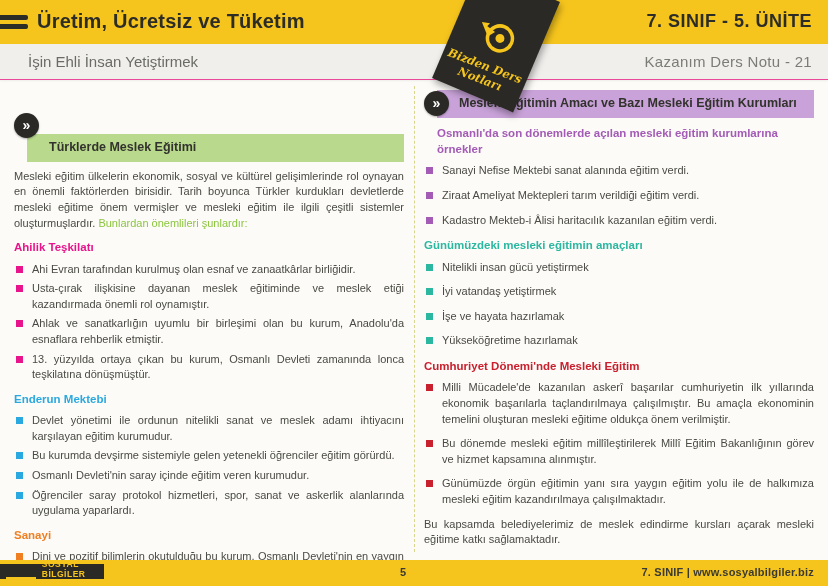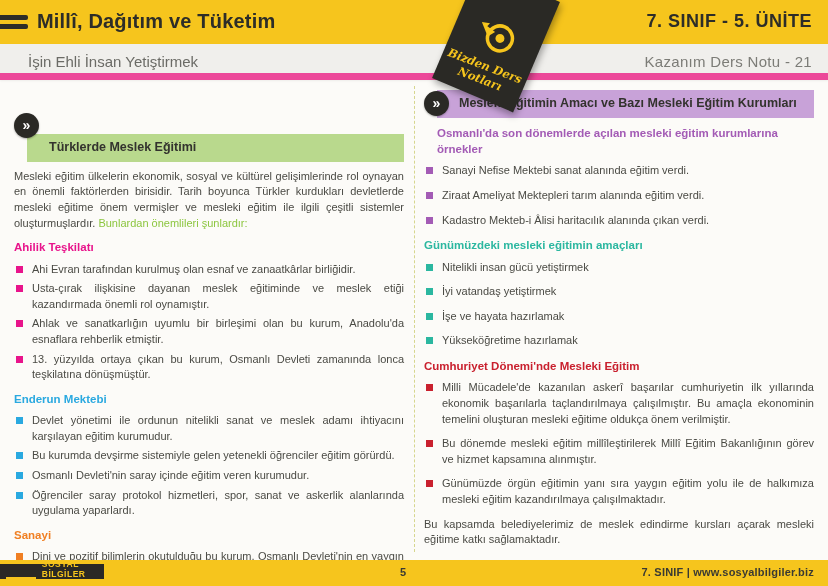--- a/index.html
+++ b/index.html
@@ -7,21 +7,21 @@
   body { font-family:"Liberation Sans", sans-serif; background:#e8e8e8; }
   .page { position:relative; width:828px; height:586px; background:#fcfbf8; overflow:hidden; }
 
   
   .topbar { position:absolute; top:0; left:0; right:0; height:44px; background:#f6c51d; }
   .title-bars { position:absolute; left:0; top:15px; width:28px; }
   .title-bars i { display:block; height:5px; background:#2d2d28; border-radius:0 2px 2px 0; margin-bottom:4px; }
   .unit-title { position:absolute; left:37px; top:10px; font-size:20px; font-weight:bold; color:#2d2d28; letter-spacing:0.2px; }
   .grade-unit { position:absolute; right:16px; top:11px; font-size:18px; font-weight:bold; color:#2d2d28; letter-spacing:0.5px; }
 
-  .subbar { position:absolute; top:44px; left:0; right:0; height:36px; background:#f0efec; border-bottom:7px solid #ec4899; box-shadow:0 1px 2px rgba(0,0,0,0.06); }
+  .subbar { position:absolute; top:44px; left:0; right:0; height:36px; background:#f0efec; border-bottom:1px solid #ec4899; box-shadow:0 1px 2px rgba(0,0,0,0.06); }
   .lesson-title { position:absolute; left:28px; top:9px; font-size:15px; color:#6b6b66; }
   .note-label { position:absolute; right:16px; top:9px; font-size:15px; color:#7c7c77; letter-spacing:0.3px; }
 
   
   .ribbon { position:absolute; left:452px; top:-20px; width:88px; height:120px; background:#2a2925;
             transform:rotate(23deg); z-index:5; box-shadow:3px 3px 7px rgba(0,0,0,0.35);
             display:flex; flex-direction:column; align-items:center; justify-content:flex-end; padding-bottom:10px; }
   .ribbon .logo { width:44px; height:40px; margin-bottom:4px; }
   .ribbon .rtext { font-family:"DejaVu Serif", serif; font-style:italic; font-weight:bold;
                    color:#f6c51d; font-size:11.5px; line-height:1.25; text-align:center; transform:rotate(-2deg); }
@@ -67,21 +67,21 @@
 </head>
 <body>
 
 <div class="page">
 
   <div class="topbar">
     <div class="title-bars">
         <i></i>
         <i></i>
       </div>
-    <div class="unit-title">Millî, Dağıtım ve Tüketim</div>
+    <div class="unit-title">Üretim, Ücretsiz ve Tüketim</div>
     <div class="grade-unit">7. SINIF - 5. ÜNİTE</div>
   </div>
 
   <div class="subbar">
     <div class="lesson-title">İşin Ehli İnsan Yetiştirmek</div>
     <div class="note-label">Kazanım Ders Notu - 21</div>
   </div>
 
   <div class="ribbon">
     <svg class="logo" viewBox="0 0 44 40">
@@ -165,25 +165,25 @@
         <div class="sec-bar purple">Mesleki Eğitimin Amacı ve Bazı Mesleki Eğitim Kurumları</div>
       </div>
 
       <div class="sh vpurple" style="margin-top:4px;">Osmanlı'da son dönemlerde açılan mesleki eğitim kurumlarına örnekler</div>
       <div class="b">
           <span class="sq vpurple"></span>
           <span class="tx">Sanayi Nefise Mektebi sanat alanında eğitim verdi.</span>
         </div>
       <div class="b">
           <span class="sq vpurple"></span>
-          <span class="tx">Ziraat Ameliyat Mektepleri tarım alanında eğitim verdi.</span>
+          <span class="tx">Ziraat Ameliyat Mektepleri tarım verildiği eğitim verdi.</span>
         </div>
       <div class="b">
           <span class="sq vpurple"></span>
-          <span class="tx">Kadastro Mekteb-i Âlisi haritacılık alanında çıkan verdi.</span>
+          <span class="tx">Kadastro Mekteb-i Âlisi haritacılık kazanılan eğitim verdi.</span>
         </div>
 
       <div class="sh teal">Günümüzdeki mesleki eğitimin amaçları</div>
       <div class="b">
           <span class="sq teal"></span>
           <span class="tx">Nitelikli insan gücü yetiştirmek</span>
         </div>
       <div class="b">
           <span class="sq teal"></span>
           <span class="tx">İyi vatandaş yetiştirmek</span>

